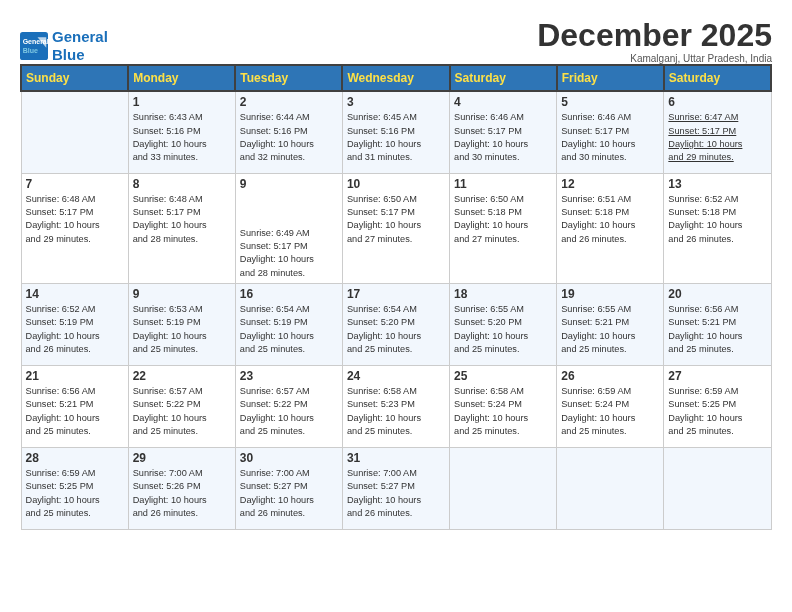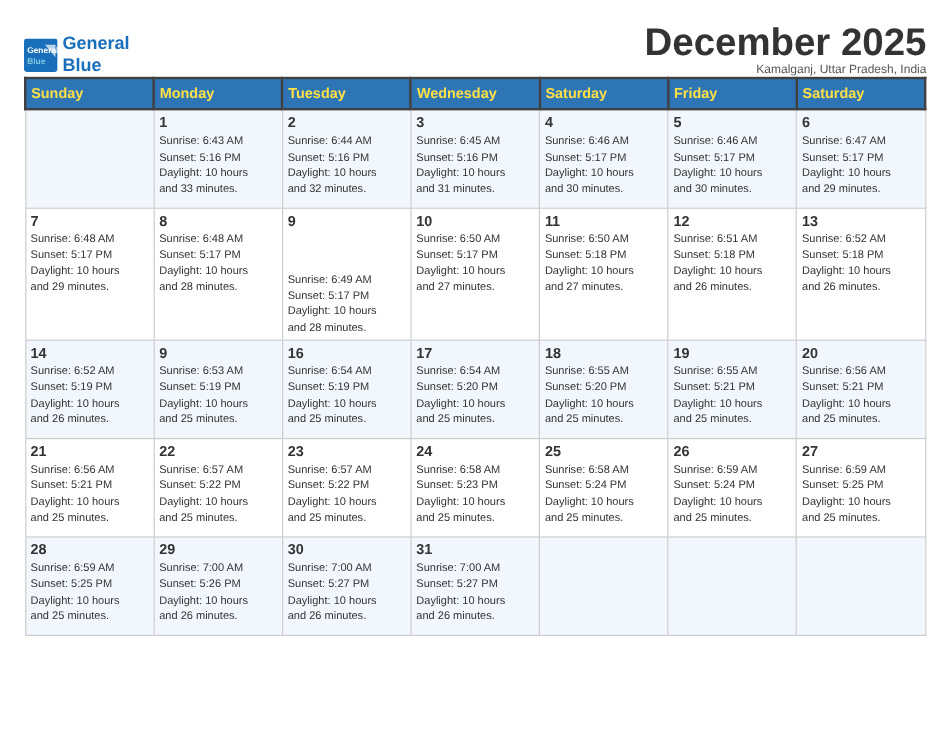--- a/index.html
+++ b/index.html
@@ -160,21 +160,21 @@
           </td>
           <td>
             <span class="day-number">5</span>
             <div class="day-info" style="white-space: pre-line;">Sunrise: 6:46 AM
 Sunset: 5:17 PM
 Daylight: 10 hours
 and 30 minutes.</div>
           </td>
           <td>
             <span class="day-number">6</span>
-            <div class="day-info" style="white-space: pre-line;">Sunrise: 6:47 AM
+            <div class="day-info" style="white-space: pre-line; text-decoration: underline;">Sunrise: 6:47 AM
 Sunset: 5:17 PM
 Daylight: 10 hours
 and 29 minutes.</div>
           </td>
         </tr>
         <tr>
           <td>
             <span class="day-number">7</span>
             <div class="day-info" style="white-space: pre-line;">Sunrise: 6:48 AM
 Sunset: 5:17 PM

